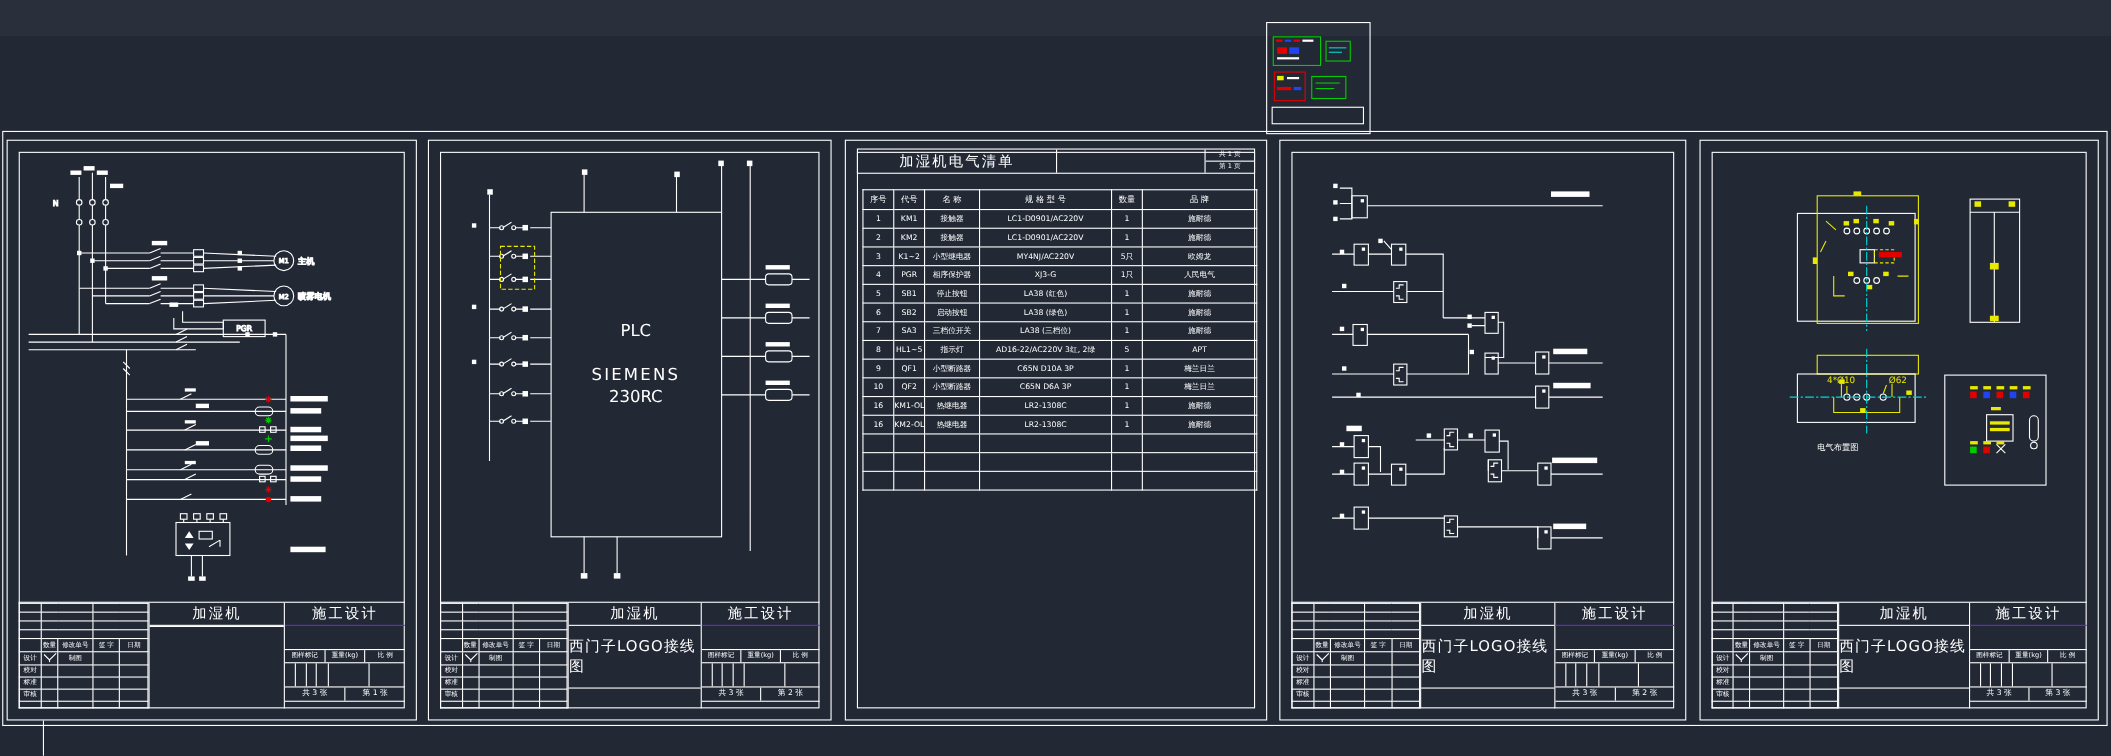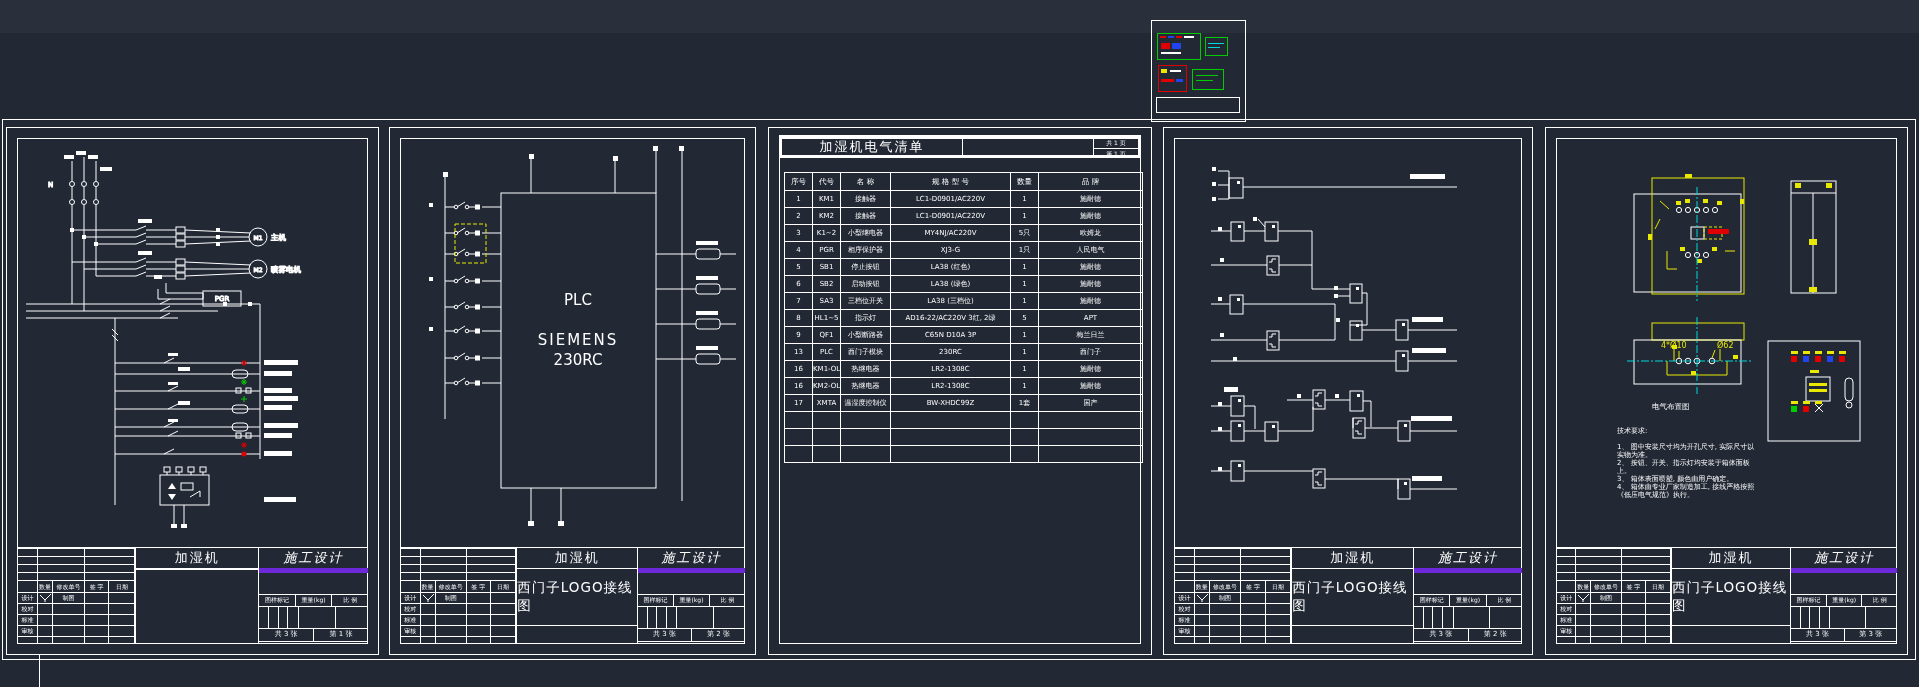--- a/index.html
+++ b/index.html
@@ -24,36 +24,36 @@
   .tb-left{width:34%;border-right:1px solid #fff;box-sizing:border-box;}
   .tb-ltable{width:100%;height:100%;border-collapse:collapse;table-layout:fixed;}
   .tb-ltable td{border:1px solid #fff;font-size:6px;line-height:6px;text-align:center;
       padding:0;color:#fff;overflow:hidden;white-space:nowrap;}
   .tb-mid{width:35%;border-right:1px solid #fff;box-sizing:border-box;display:flex;flex-direction:column;}
   .tb-prod{height:20px;border-bottom:1px solid #fff;display:flex;align-items:center;justify-content:center;
       font-size:13px;letter-spacing:2px;}
   .tb-title{flex:1;display:flex;align-items:center;justify-content:center;font-size:13.5px;letter-spacing:1px;}
   .tb-foot{height:18px;border-top:1px solid #fff;}
   .tb-right{flex:1;display:flex;flex-direction:column;}
-  .tb-stage{height:20px;border-bottom:5px solid #6d28d9;display:flex;align-items:center;justify-content:center;
-      font-size:13px;letter-spacing:2px;font-style:italic;}
+  .tb-stage{height:20px;border-bottom:1px solid #6d28d9;display:flex;align-items:center;justify-content:center;
+      font-size:13px;letter-spacing:2px;}
   .tb-rspace{height:21px;}
   .tb-rhead{height:11px;display:flex;border-top:1px solid #fff;border-bottom:1px solid #fff;}
   .tb-rhead span{flex:1;border-right:1px solid #fff;font-size:6px;line-height:10px;text-align:center;overflow:hidden;white-space:nowrap;}
   .tb-rhead span:last-child{border-right:none;}
   .tb-rcells{height:21px;display:flex;border-bottom:1px solid #fff;}
   .tb-rcells i{display:block;border-right:1px solid #fff;}
   .tb-pages{height:12px;display:flex;border-bottom:1px solid #fff;}
   .tb-pages span{flex:1;font-size:7px;line-height:11px;text-align:center;border-right:1px solid #fff;overflow:hidden;}
   .tb-pages span:last-child{border-right:none;}
   .tb-rfoot{flex:1;}
 
   
   .bom-band{position:absolute;left:-1px;right:-1px;top:-4px;height:23px;display:flex;
-      border:3px solid #ffffff;box-sizing:border-box;}
+      border:1px solid #ffffff;box-sizing:border-box;}
   .bom-band .t{width:180px;border-right:1px solid #fff;display:flex;align-items:center;justify-content:center;
       font-size:13px;letter-spacing:2px;}
   .bom-band .sp{flex:1;border-right:1px solid #fff;}
   .bom-band .pg{width:44px;display:flex;flex-direction:column;}
   .bom-band .pg span{flex:1;font-size:6px;line-height:10px;text-align:center;}
   .bom-band .pg span:first-child{border-bottom:1px solid #fff;}
   table.bom{position:absolute;left:4px;top:33px;width:358px;border-collapse:collapse;table-layout:fixed;}
   table.bom th,table.bom td{border:1px solid #fff;font-size:7px;line-height:8px;font-weight:normal;
       text-align:center;padding:0;height:16px;color:#fff;overflow:hidden;white-space:nowrap;}
   table.bom th{height:17px;font-size:7.5px;}
@@ -616,50 +616,42 @@
           </tr>
           <tr>
             <td>9</td>
             <td>QF1</td>
             <td>小型断路器</td>
             <td>C65N  D10A 3P</td>
             <td>1</td>
             <td>梅兰日兰</td>
           </tr>
           <tr>
-            <td>13</td>
-            <td>PLC</td>
-            <td>西门子模块</td>
-            <td>230RC</td>
+            <td>10</td>
+            <td>QF2</td>
+            <td>小型断路器</td>
+            <td>C65N  D6A 3P</td>
             <td>1</td>
-            <td>西门子</td>
+            <td>梅兰日兰</td>
           </tr>
           <tr>
             <td>16</td>
             <td>KM1-OL</td>
             <td>热继电器</td>
             <td>LR2-1308C</td>
             <td>1</td>
             <td>施耐德</td>
           </tr>
           <tr>
             <td>16</td>
             <td>KM2-OL</td>
             <td>热继电器</td>
             <td>LR2-1308C</td>
             <td>1</td>
             <td>施耐德</td>
-          </tr>
-          <tr>
-            <td>17</td>
-            <td>XMTA</td>
-            <td>温湿度控制仪</td>
-            <td>BW-XHDC99Z</td>
-            <td>1套</td>
-            <td>国产</td>
           </tr>
           <tr>
             <td></td>
             <td></td>
             <td></td>
             <td></td>
             <td></td>
             <td></td>
           </tr>
           <tr>
@@ -994,27 +986,20 @@
           <rect x="246" y="262" width="7" height="3" fill="#e8e800"></rect>
         <rect x="258" y="262" width="7" height="3" fill="#e8e800"></rect>
         <rect x="234" y="267" width="6" height="6" fill="#00cc00"></rect>
         <rect x="246" y="267" width="6" height="6" fill="#e00000"></rect>
         <path d="M258 273 L266 265 M258 265 L266 273" stroke="#fff"></path>
         <rect x="288" y="239" width="8" height="23" rx="4" fill="none" stroke="#fff"></rect>
         <circle cx="292" cy="266" r="3" fill="none" stroke="#fff"></circle>
       </g>
       <text x="95" y="270" font-size="7.5" fill="#fff">电气布置图</text>
     </svg>
-    <div class="notes" style="left:60px;top:288px;width:140px;">
-      <div style="margin-bottom:8px;">技术要求:</div>
-      <div>1、 图中安装尺寸均为开孔尺寸, 实际尺寸以实物为准。</div>
-      <div>2、 按钮、开关、指示灯均安装于箱体面板上。</div>
-      <div>3、 箱体表面喷塑, 颜色由用户确定。</div>
-      <div>4、 箱体由专业厂家制造加工, 接线严格按照《低压电气规范》执行。</div>
-    </div>
     <div></div>
 
   <div class="tb">
     <div class="tb-left">
       <table class="tb-ltable">
         <colgroup>
               <col style="width:17%">
               <col style="width:13%">
               <col style="width:27%">
               <col style="width:21%">

